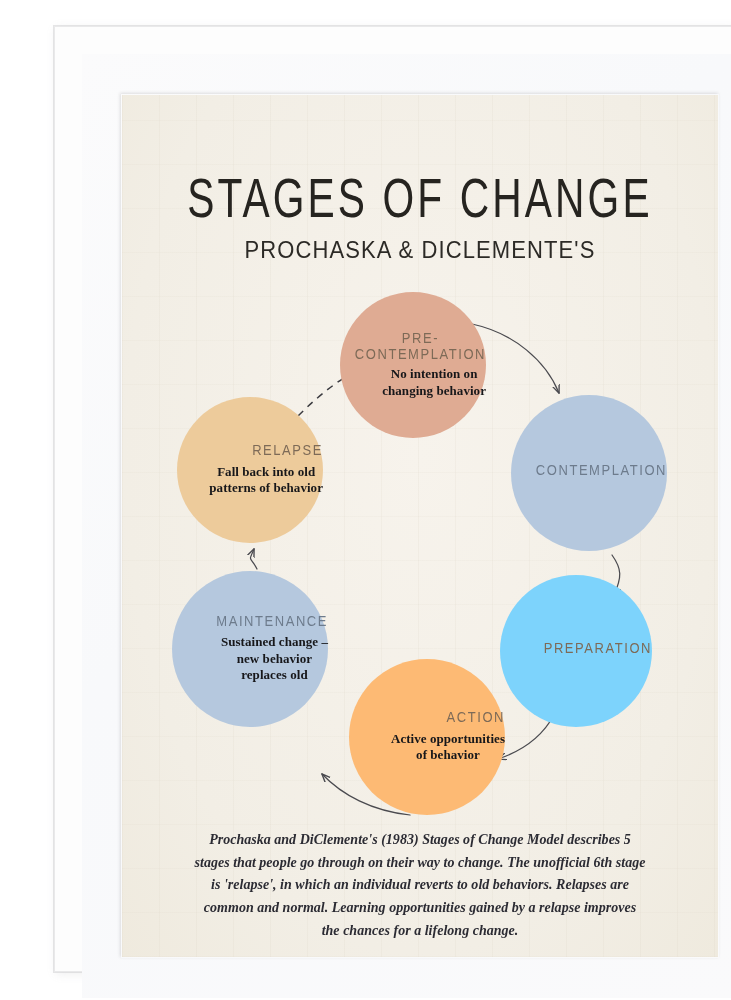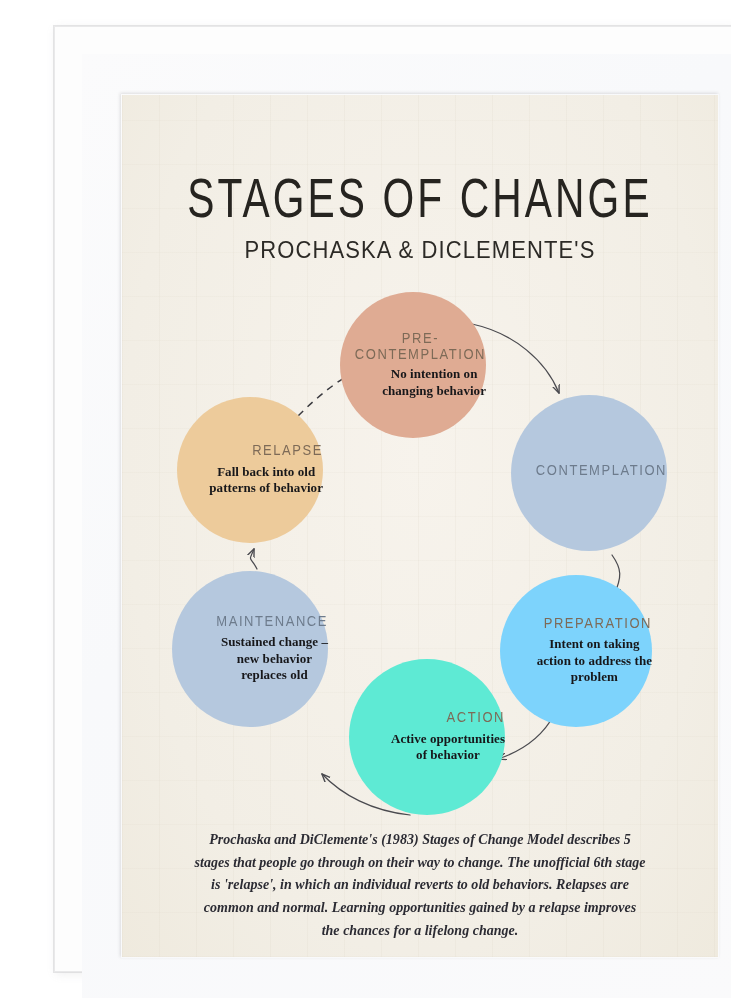--- a/index.html
+++ b/index.html
@@ -197,26 +197,23 @@
           <div class="node-desc">No intention on
 changing behavior</div>
         </div>
 
         <div class="node blue" style="left:389px; top:118px; width:156px; height:156px; background:#b5c8de;">
           <div class="node-title">CONTEMPLATION</div>
         </div>
 
         <div class="node tan" style="left:378px; top:298px; width:152px; height:152px; background:#7dd3fc;">
           <div class="node-title">PREPARATION</div>
-          <div class="node-desc">Intent on taking
-action to address the
-problem</div>
-        </div>
-
-        <div class="node salmon" style="left:227px; top:382px; width:156px; height:156px; background:#5eead4;">
+        </div>
+
+        <div class="node salmon" style="left:227px; top:382px; width:156px; height:156px; background:#fdba74;">
           <div class="node-title">ACTION</div>
           <div class="node-desc">Active opportunities
 of behavior</div>
         </div>
 
         <div class="node tan" style="left:55px; top:120px; width:146px; height:146px; background:#edcb9b;">
           <div class="node-title">RELAPSE</div>
           <div class="node-desc">Fall back into old
 patterns of behavior</div>
         </div>

